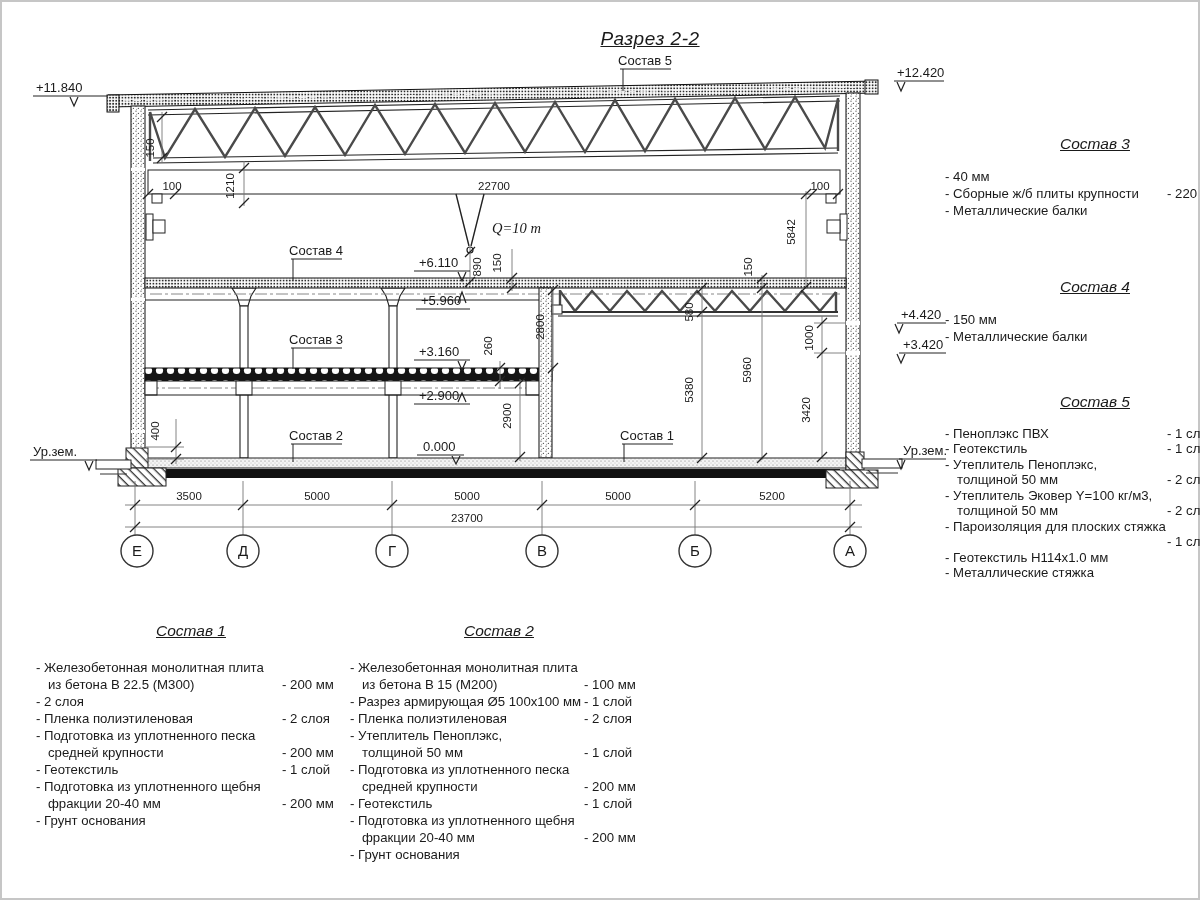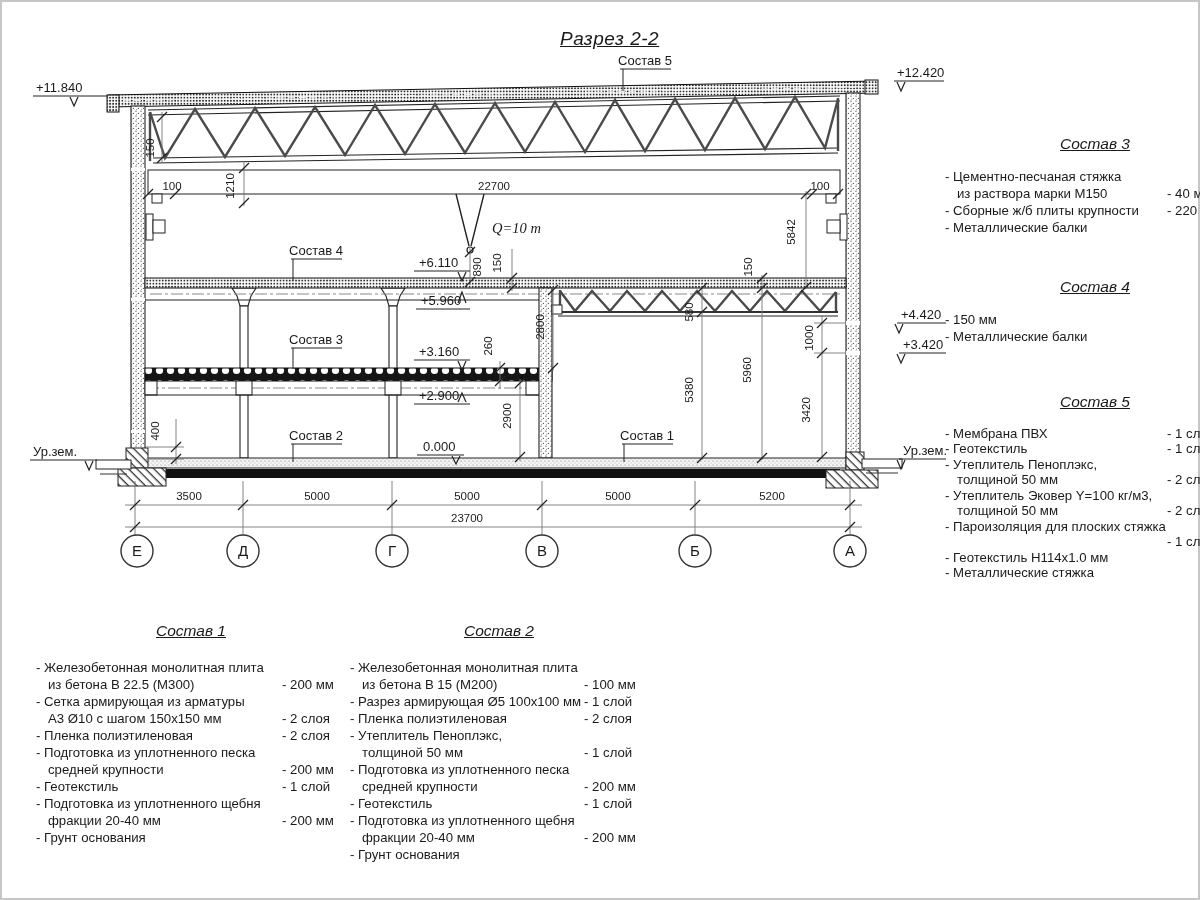--- a/index.html
+++ b/index.html
@@ -1,20 +1,20 @@
 <!DOCTYPE html>
 <html><head>
 <meta charset="utf-8">
 <style>
   html,body{margin:0;padding:0;background:#fff;}
   body{width:1200px;height:900px;overflow:hidden;position:relative;
        font-family:"Liberation Sans",sans-serif;color:#1a1a1a;}
   .sheet{position:absolute;inset:0;border:2px solid #c6c6c6;background:#fff;}
   .abs{position:absolute;}
-  .dtitle{font-style:italic;font-size:19px;text-decoration:underline;
+  .dtitle{font-style:italic;font-size:19px;text-decoration:underline;text-align:center;
           font-weight:500;letter-spacing:.5px;}
   .comp{position:absolute;font-size:13.2px;line-height:17px;}
   .comp-title{font-style:italic;font-size:15.5px;text-decoration:underline;text-align:center;
               margin-bottom:20px;font-weight:500;}
   .comp-r .comp-title{margin-bottom:16px;}
   .ci{display:flex;align-items:flex-end;}
   .ci-name{flex:1 1 auto;white-space:pre-line;padding-left:12px;text-indent:-12px;}
   .ci-val{flex:0 0 auto;width:64px;white-space:nowrap;}
   .comp-r .ci-val{width:78px;}
   .lh15{line-height:15.5px;}
@@ -302,22 +302,20 @@
     <text class="axis" x="392" y="556" text-anchor="middle">Г</text>
     <text class="axis" x="542" y="556" text-anchor="middle">В</text>
     <text class="axis" x="695" y="556" text-anchor="middle">Б</text>
     <text class="axis" x="850" y="556" text-anchor="middle">А</text>
   </g>
 </svg>
 
 <div class="comp comp-r" style="left:945px;top:135px;width:300px">
   <div class="comp-title">Состав 3</div>
   <div class="ci">
-      <span class="ci-name">- Цементно-песчаная стяжка
-из раствора марки М150</span>
       <span class="ci-val">- 40 мм</span>
     </div>
   <div class="ci">
       <span class="ci-name">- Сборные ж/б плиты крупности</span>
       <span class="ci-val">- 220 мм</span>
     </div>
   <div class="ci">
       <span class="ci-name">- Металлические балки</span>
       <span class="ci-val"></span>
     </div>
@@ -330,21 +328,21 @@
     </div>
   <div class="ci">
       <span class="ci-name">- Металлические балки</span>
       <span class="ci-val"></span>
     </div>
 </div>
 
 <div class="comp comp-r lh15" style="left:945px;top:394px;width:300px">
   <div class="comp-title">Состав 5</div>
   <div class="ci">
-      <span class="ci-name">- Мембрана ПВХ</span>
+      <span class="ci-name">- Пеноплэкс ПВХ</span>
       <span class="ci-val">- 1 слой</span>
     </div>
   <div class="ci">
       <span class="ci-name">- Геотекстиль</span>
       <span class="ci-val">- 1 слой</span>
     </div>
   <div class="ci">
       <span class="ci-name">- Утеплитель Пеноплэкс,
 толщиной 50 мм</span>
       <span class="ci-val">- 2 слоя</span>
@@ -373,22 +371,20 @@
 </div>
 
 <div class="comp comp-bl" style="left:36px;top:622px;width:310px">
   <div class="comp-title">Состав 1</div>
   <div class="ci">
       <span class="ci-name">- Железобетонная  монолитная плита
 из бетона В 22.5 (М300)</span>
       <span class="ci-val">- 200 мм</span>
     </div>
   <div class="ci">
-      <span class="ci-name">- Сетка армирующая из арматуры
-А3 Ø10 с шагом 150х150 мм</span>
       <span class="ci-val">- 2 слоя</span>
     </div>
   <div class="ci">
       <span class="ci-name">- Пленка полиэтиленовая</span>
       <span class="ci-val">-  2 слоя</span>
     </div>
   <div class="ci">
       <span class="ci-name">- Подготовка из уплотненного песка
 средней крупности</span>
       <span class="ci-val">- 200 мм</span>

